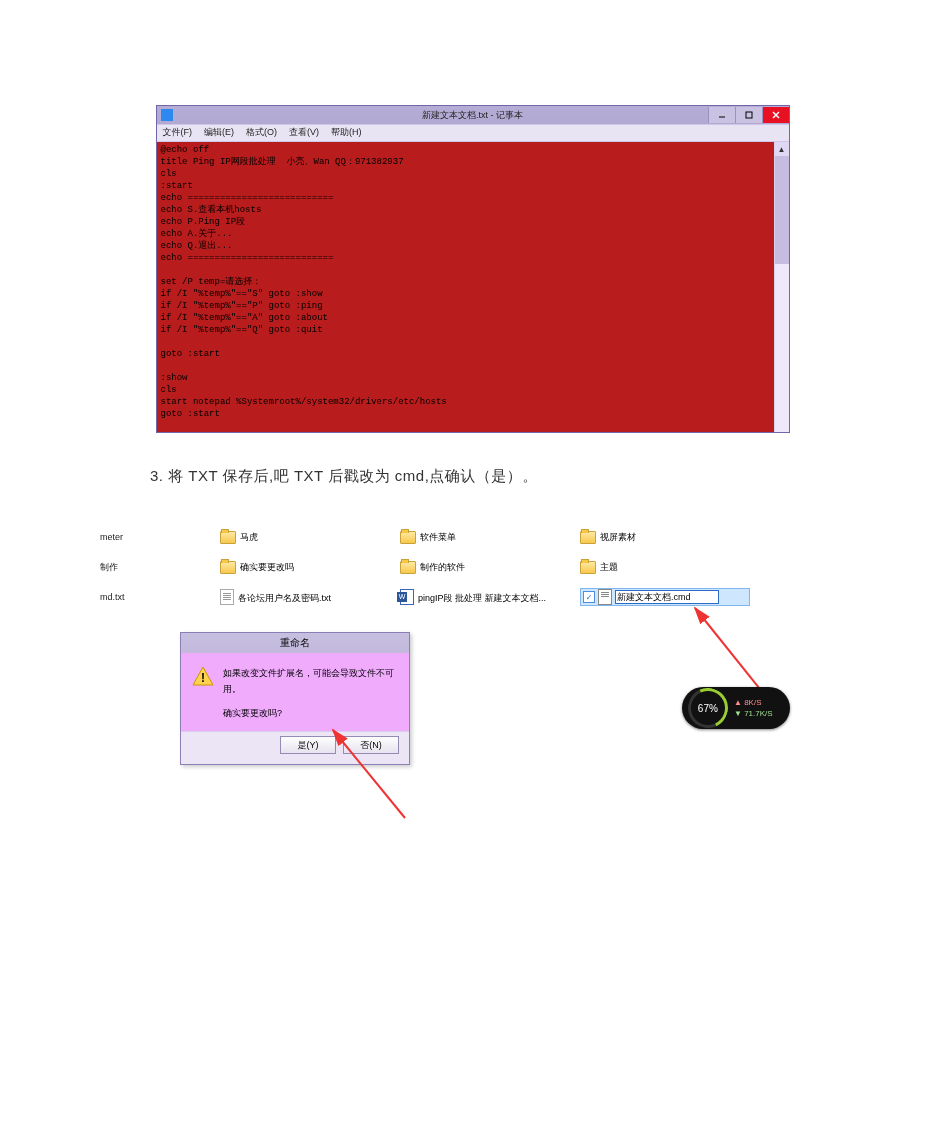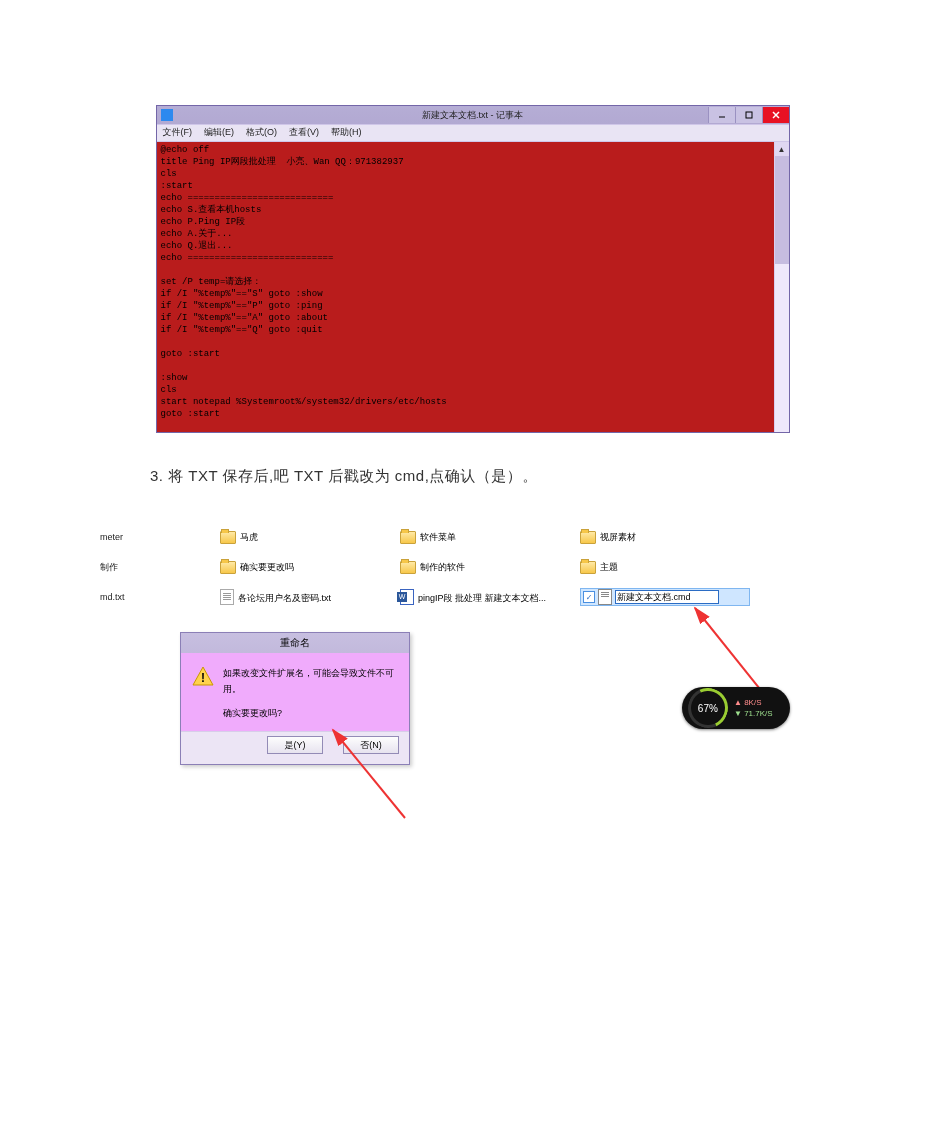--- a/index.html
+++ b/index.html
@@ -46,21 +46,21 @@
   .rn-input{border:1px solid #2b6cc4;background:#fff;font-size:9px;padding:0 1px;height:12px;line-height:12px;width:100px;font-family:Liberation Sans, sans-serif}
 
   
   .rename-wrap{position:relative;margin-top:20px;height:200px}
   .dlg{position:absolute;left:80px;top:0;width:228px;background:#f0abfc;border:1px solid #8b7fb6;box-shadow:2px 2px 4px rgba(0,0,0,.2)}
   .dlg-title{height:20px;background:linear-gradient(#c7bfe0,#c2b9dc);font-size:10px;text-align:center;line-height:20px;color:#000}
   .dlg-body{padding:12px 10px 10px 10px;font-size:9px;color:#000;display:flex;gap:8px}
   .warn-ico{width:24px;height:24px;flex:none;position:relative}
   .warn-ico svg{width:24px;height:24px}
   .dlg-msg{line-height:16px}
-  .dlg-btns{display:flex;justify-content:flex-end;gap:20px;padding:4px 10px 10px;background:#ece5f5;border-top:1px solid #d7cee9}
+  .dlg-btns{display:flex;justify-content:flex-end;gap:7px;padding:4px 10px 10px;background:#ece5f5;border-top:1px solid #d7cee9}
   .dlg-btn{min-width:56px;height:18px;font-size:9px;background:linear-gradient(#fdfdfd,#e7e3ef);border:1px solid #938bb6;cursor:pointer}
 
   
   .arrow1{position:absolute;width:260px;height:180px;pointer-events:none}
   .arrow2{position:absolute;pointer-events:none}
 
   
   .gauge{position:absolute;right:55px;top:275px;width:108px;height:42px;background:#111;border-radius:22px;color:#fff;font-size:9px;display:flex;align-items:center;box-shadow:0 1px 3px rgba(0,0,0,.5)}
   .gauge-ring{width:34px;height:34px;border-radius:50%;border:3px solid #333;border-top-color:#9acd32;border-right-color:#9acd32;margin:0 6px;display:flex;align-items:center;justify-content:center;font-size:10px;transform:rotate(20deg)}
   .gauge-ring span{transform:rotate(-20deg)}

